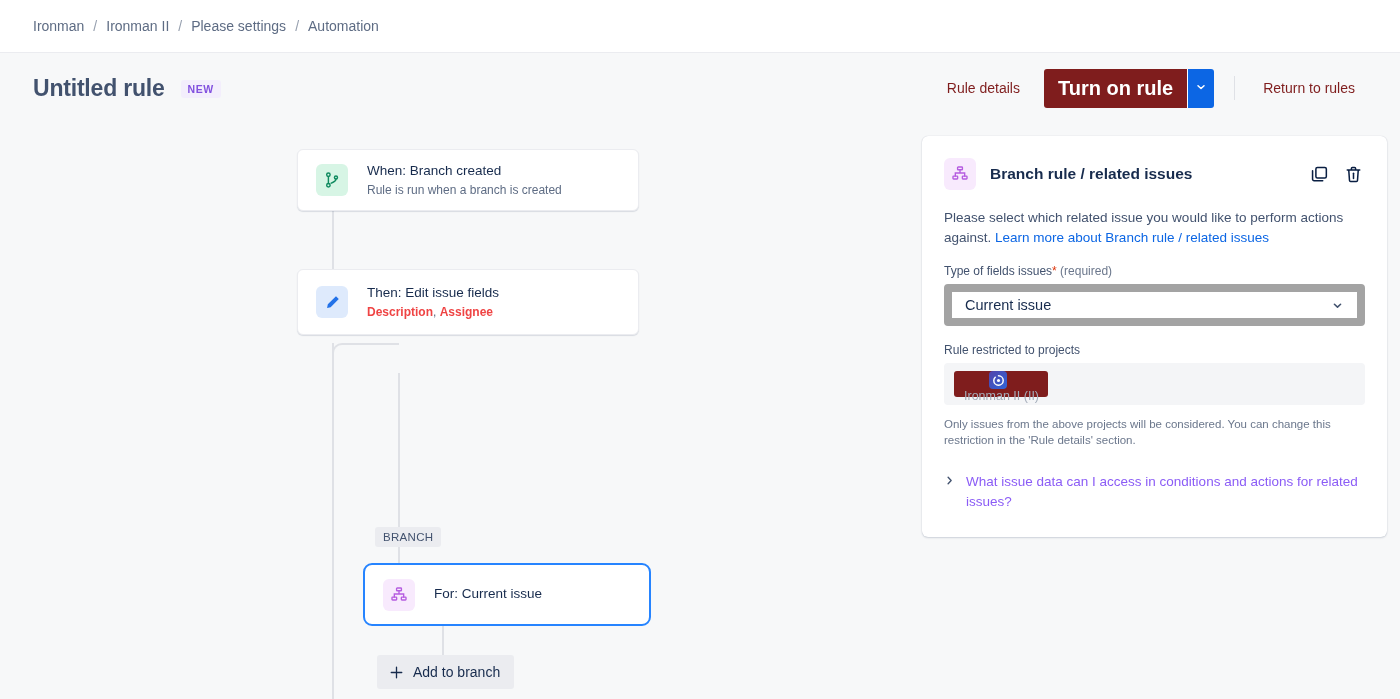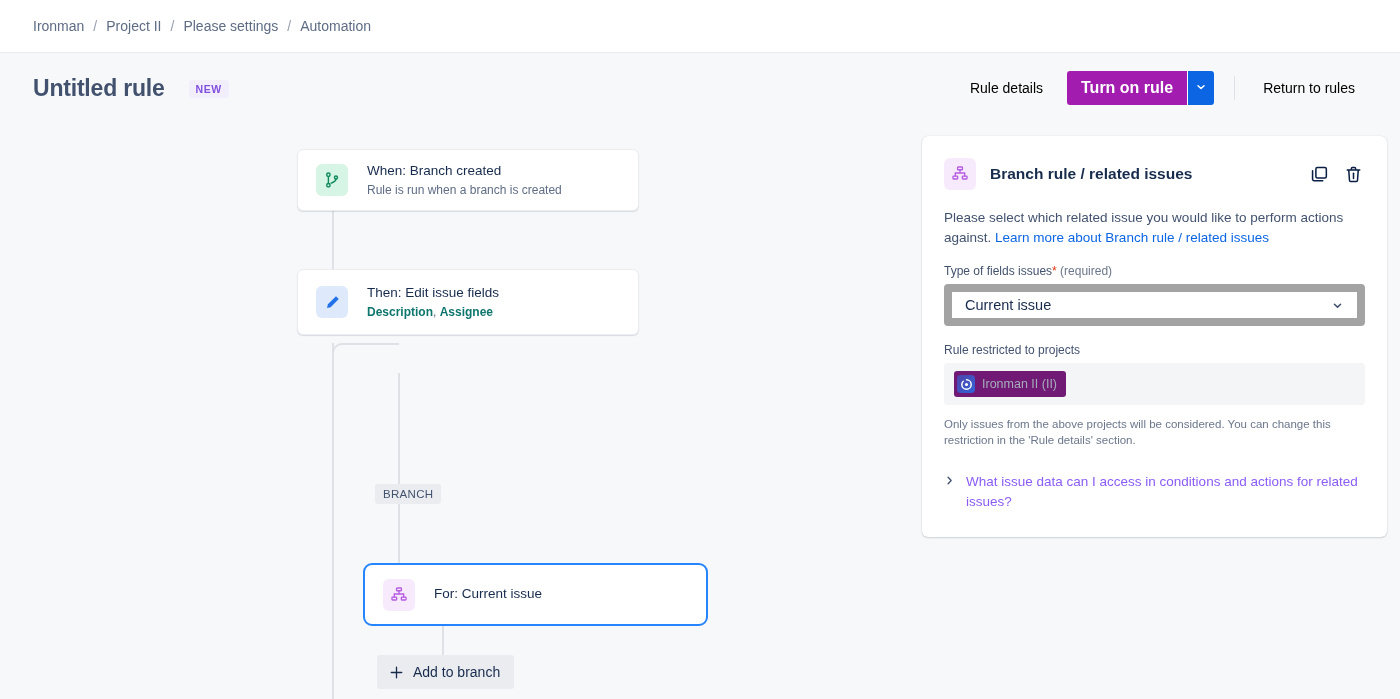--- a/index.html
+++ b/index.html
@@ -33,21 +33,20 @@
     color: #97a0af;
     margin: 0 9px;
   }
 
   
   .page-header {
     height: 70px;
     display: flex;
     align-items: center;
     padding: 0 33px 0 33px;
-    gap: 8px;
   }
   .page-title {
     font-size: 23px;
     font-weight: bold;
     color: #42526e;
     letter-spacing: -0.2px;
   }
   .new-badge {
     margin-left: 16px;
     background: #f3eefc;
@@ -63,38 +62,38 @@
   .header-actions {
     margin-left: auto;
     display: flex;
     align-items: center;
   }
   .btn-subtle {
     background: transparent;
     border: none;
     font-family: inherit;
     font-size: 14px;
-    color: #000000;
+    color: #7f1d1d;
     padding: 7px 12px;
     border-radius: 3px;
     cursor: pointer;
     white-space: nowrap;
   }
   .split-btn {
     display: flex;
     margin-left: 12px;
     border-radius: 3px;
     overflow: hidden;
   }
   .split-main {
-    background: #a21caf;
+    background: #7f1d1d;
     color: #ffffff;
     border: none;
     font-family: inherit;
-    font-size: 16px;
+    font-size: 20px;
     font-weight: bold;
     padding: 8px 14px;
     cursor: pointer;
     white-space: nowrap;
   }
   .split-arrow {
     background: #0c66e4;
     border: none;
     border-left: 1px solid #ffffff;
     width: 27px;
@@ -155,21 +154,21 @@
     align-items: center;
     justify-content: center;
     flex: 0 0 auto;
   }
   .ic-green { background: #d7f5e5; }
   .ic-blue  { background: #deeafc; }
   .ic-purple{ background: #f8eafd; }
   .card-text { margin-left: 19px; line-height: 1.35; }
   .card-title { font-size: 13.5px; color: #172b4d; }
   .card-sub { font-size: 12px; color: #5e6c84; margin-top: 2px; }
-  .card-sub b { color: #0f766e; font-weight: bold; }
+  .card-sub b { color: #ef4444; font-weight: bold; }
 
   .card-selected {
     border: 2px solid #2684ff;
     border-radius: 9px;
     box-shadow: none;
   }
 
   .branch-pill {
     position: absolute;
     background: #ebecf0;
@@ -262,26 +261,27 @@
     margin-top: 6px;
     min-height: 42px;
     background: #f4f5f7;
     border: 2px solid #f4f5f7;
     border-radius: 4px;
     display: flex;
     align-items: center;
     padding: 0 8px;
   }
   .chip {
-    background: #701a75;
+    background: #7f1d1d;
     border-radius: 3px;
     height: 26px;
     display: flex;
     align-items: center;
     padding: 0 9px 0 3px;
+    flex-direction: column;
   }
   .chip-avatar {
     width: 18px; height: 18px;
     border-radius: 4px;
     background: linear-gradient(135deg,#5243aa 0%,#2f65d8 100%);
     display: flex; align-items: center; justify-content: center;
     flex: 0 0 auto;
   }
   .chip-label {
     margin-left: 7px;
@@ -336,21 +336,21 @@
     color: #8b5cf6;
     line-height: 1.45;
   }
 </style>
 </head>
 <body>
 
 <div class="breadcrumb-bar">
   <a class="crumb">Ironman</a>
   <span class="crumb-sep">/</span>
-  <a class="crumb">Project II</a>
+  <a class="crumb">Ironman II</a>
   <span class="crumb-sep">/</span>
   <a class="crumb">Please settings</a>
   <span class="crumb-sep">/</span>
   <a class="crumb">Automation</a>
 </div>
 
 <div class="page-header">
   <div class="page-title">Untitled rule</div>
   <div class="new-badge">NEW</div>
 
@@ -408,23 +408,23 @@
         <svg width="17" height="17" viewBox="0 0 20 20" fill="none">
           <path d="M14.1 2.6l3.3 3.3-9.6 9.6-4.2 0.9 0.9-4.2 9.6-9.6z" fill="#2372e8"></path>
         </svg>
       </div>
       <div class="card-text">
         <div class="card-title">Then: Edit issue fields</div>
         <div class="card-sub"><b>Description</b><span>, </span><b>Assignee</b></div>
       </div>
     </div>
 
-    <div class="branch-pill" style="left:78px; top:348px;">BRANCH</div>
-
-    <div class="card card-selected" style="left:66px; top:427px; width:345px; height:63px;text-align:center;">
+    <div class="branch-pill" style="left:78px; top:391px;">BRANCH</div>
+
+    <div class="card card-selected" style="left:66px; top:427px; width:288px; height:63px;text-align:center;">
       <div class="card-icon ic-purple">
         <svg width="18" height="18" viewBox="0 0 20 20" fill="none" stroke="#b55ce0" stroke-width="1.5">
           <rect x="7.3" y="2.2" width="5.4" height="3.1" rx="0.7"></rect>
           <rect x="2.2" y="12.4" width="5.2" height="3.1" rx="0.7"></rect>
           <rect x="12.6" y="12.4" width="5.2" height="3.1" rx="0.7"></rect>
           <path d="M10 5.3v3.6M4.8 12.4V8.9h10.4v3.5" stroke-linecap="round"></path>
         </svg>
       </div>
       <div class="card-text">
         <div class="card-title">For: Current issue</div>

